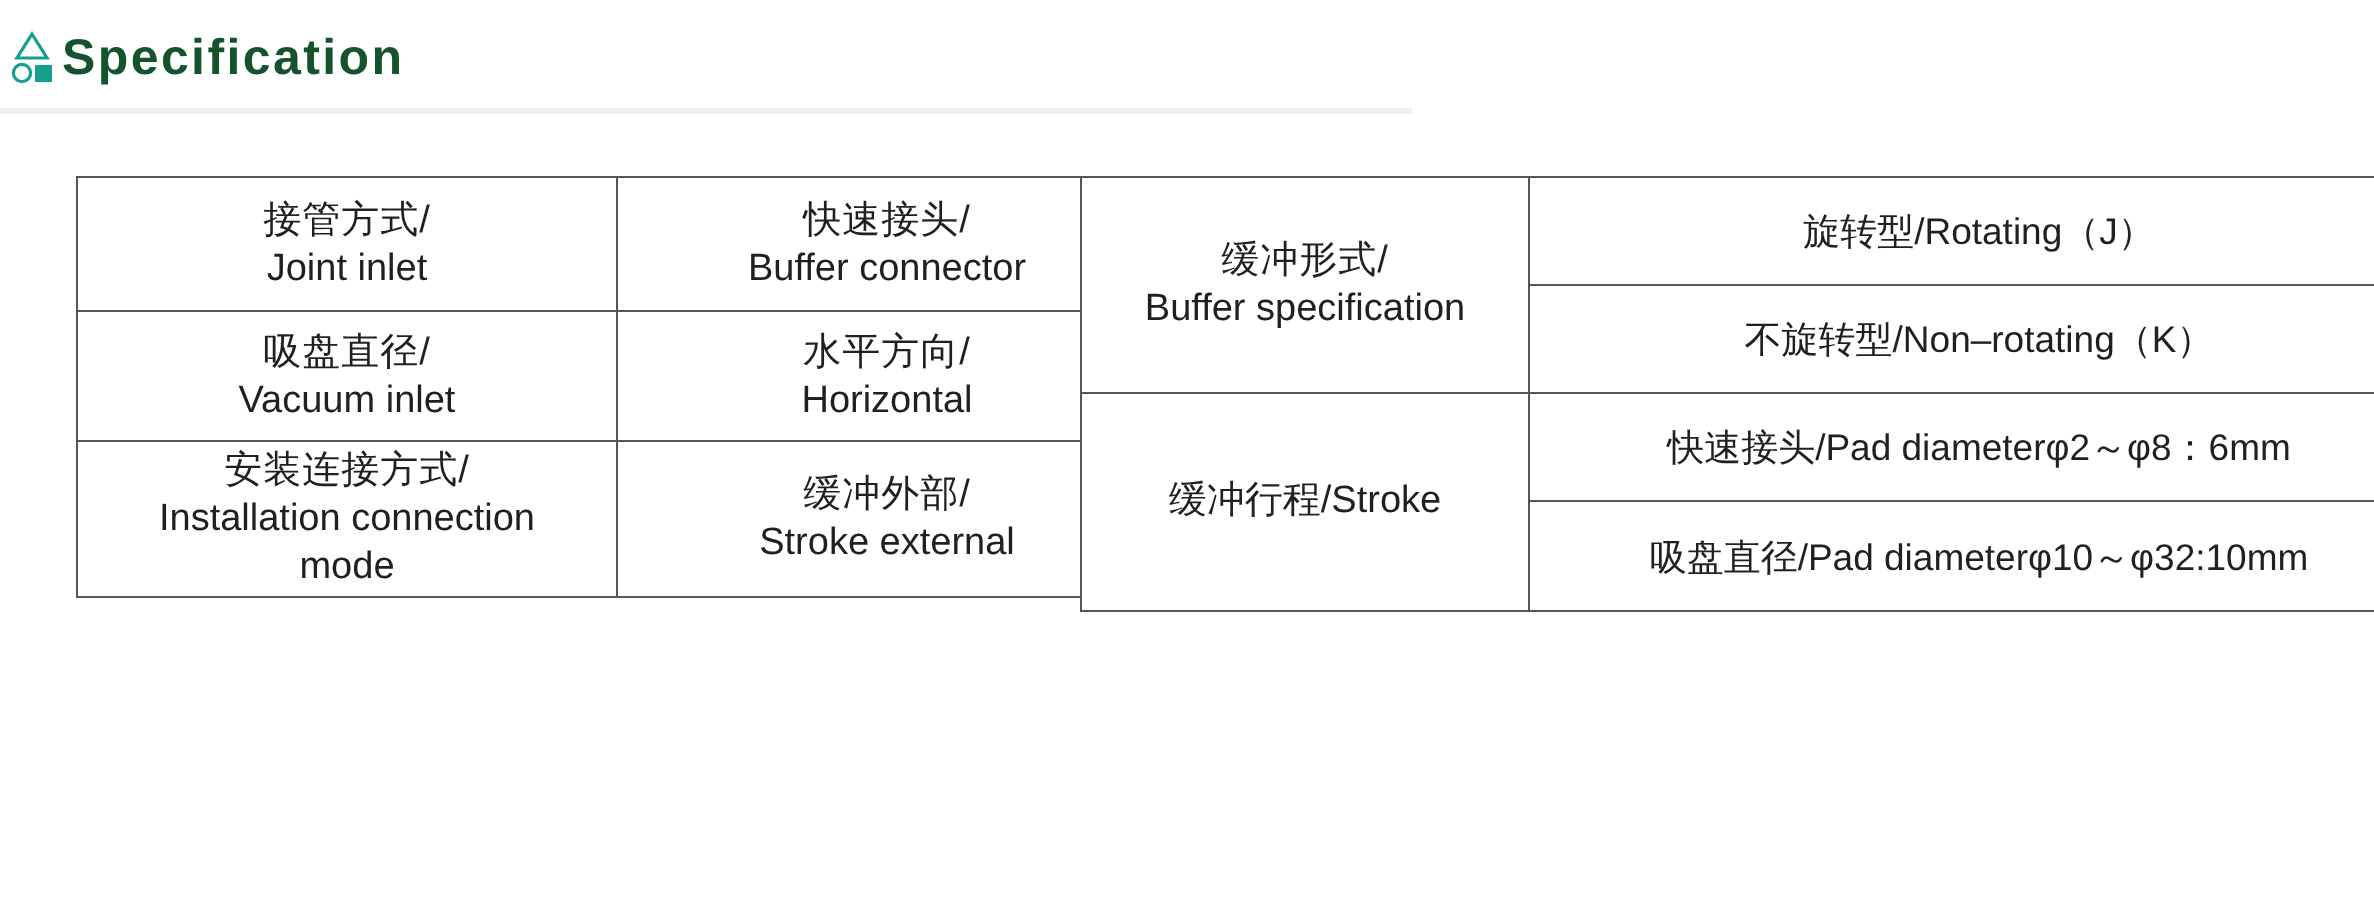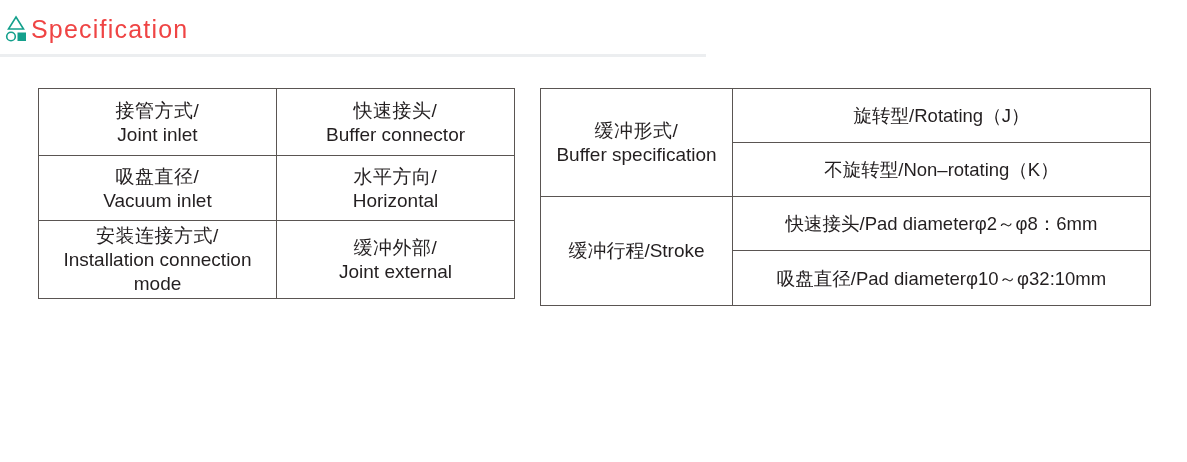--- a/index.html
+++ b/index.html
@@ -29,23 +29,23 @@
     left: 4px;
     top: 15px;
     width: 26px;
     height: 28px;
   }
   #page-title {
     position: absolute;
     left: 31px;
     top: 13px;
     font-size: 25px;
-    font-weight: normal;
+    font-weight: bold;
     letter-spacing: 1.2px;
-    color: #ef4444;
+    color: #14532d;
     line-height: 32px;
     white-space: nowrap;
   }
   #title-rule {
     position: absolute;
     left: 0;
     top: 54px;
     width: 706px;
     height: 3px;
     background: #eceef0;
@@ -55,21 +55,21 @@
   .spec-table {
     position: absolute;
     border-collapse: collapse;
     table-layout: fixed;
     background: #ffffff;
   }
   .spec-table td {
     border: 1px solid #5a5552;
     text-align: center;
     vertical-align: middle;
-    padding: 2px 0;
+    padding: 2px 16px;
     font-size: 19px;
     line-height: 25px;
     color: #231f20;
     font-family: "Liberation Sans", "DejaVu Sans", sans-serif;
     margin-left: 10px;
   }
   .spec-table .cn {
     display: block;
     font-size: 19px;
     line-height: 25px;
@@ -154,21 +154,21 @@
         <span class="en">Horizontal</span>
       </td>
     </tr>
     <tr class="r3">
       <td>
         <span class="cn">安装连接方式/</span>
         <span class="en">Installation connection mode</span>
       </td>
       <td>
         <span class="cn">缓冲外部/</span>
-        <span class="en">Joint external</span>
+        <span class="en">Stroke external</span>
       </td>
     </tr>
   </tbody>
 </table>
 
 <table class="spec-table" id="table-buffer">
   <tbody>
     <tr class="br1">
       <td class="label-col" rowspan="2">
         <span class="cn">缓冲形式/</span>

